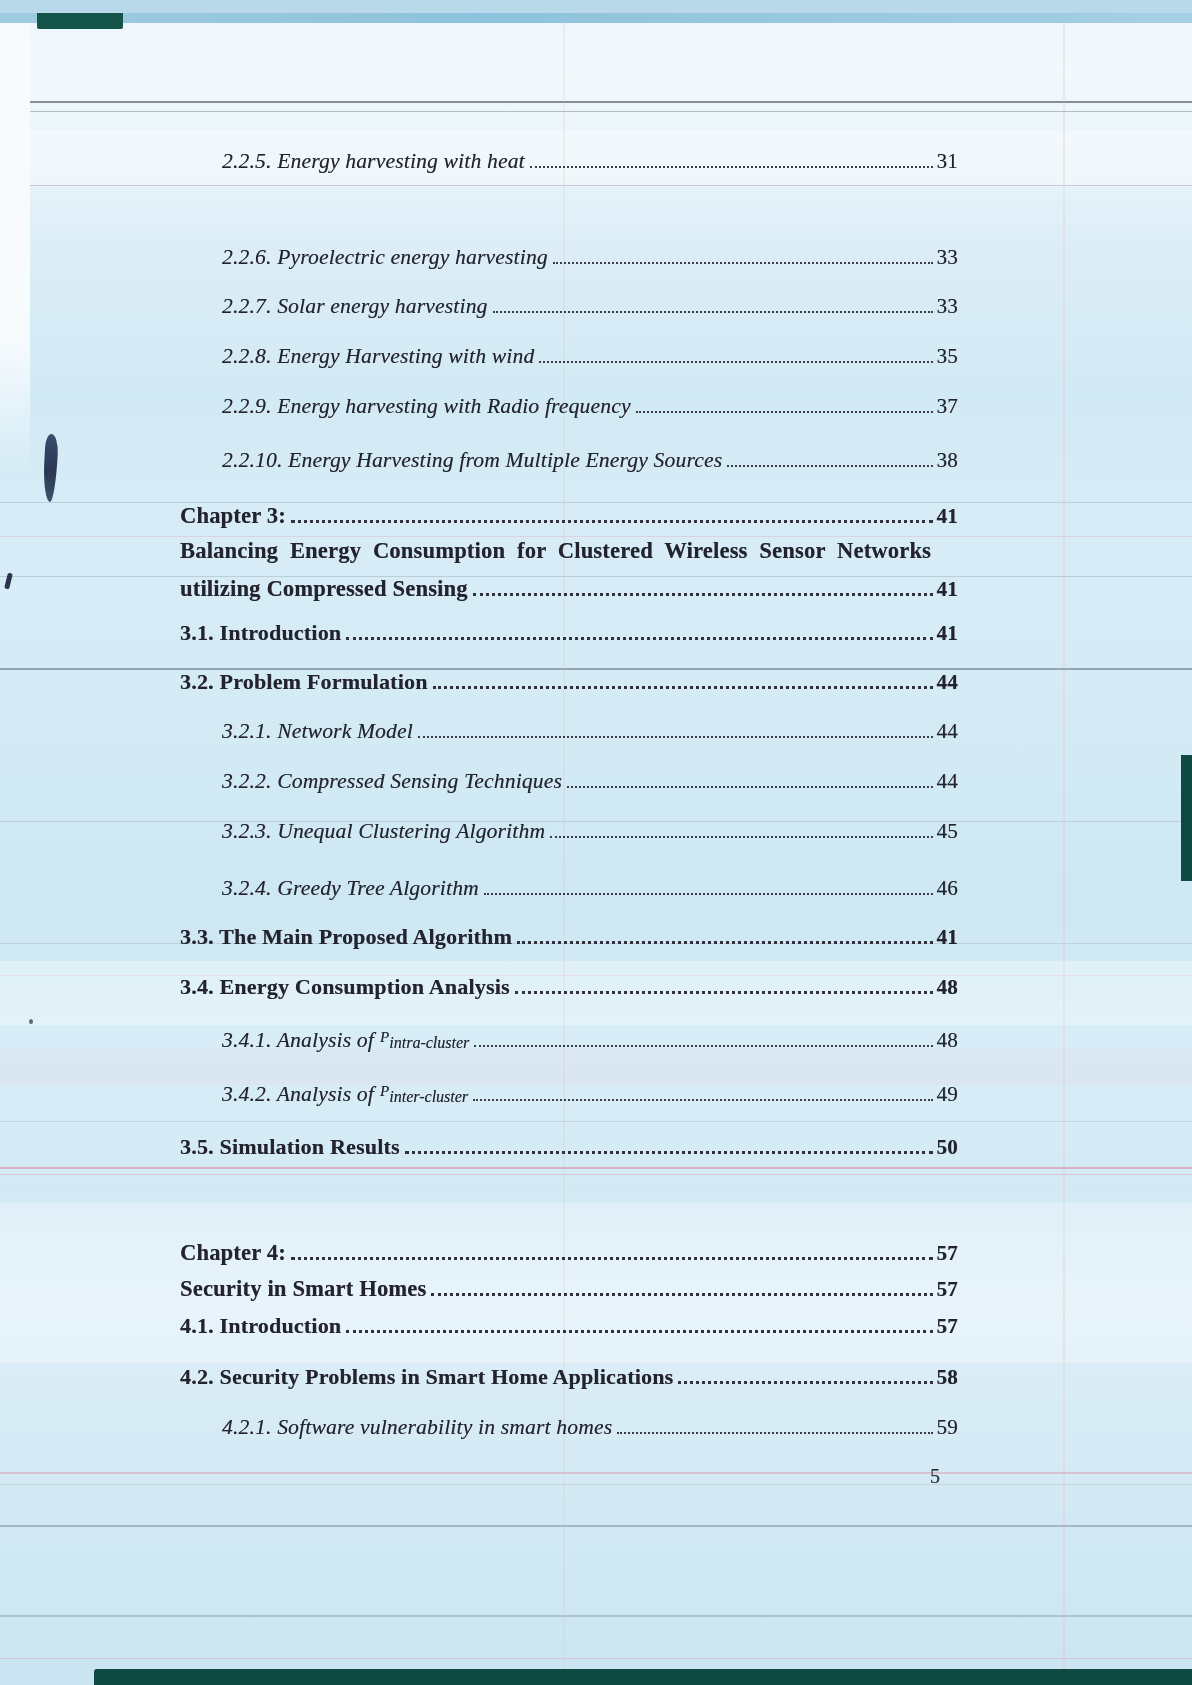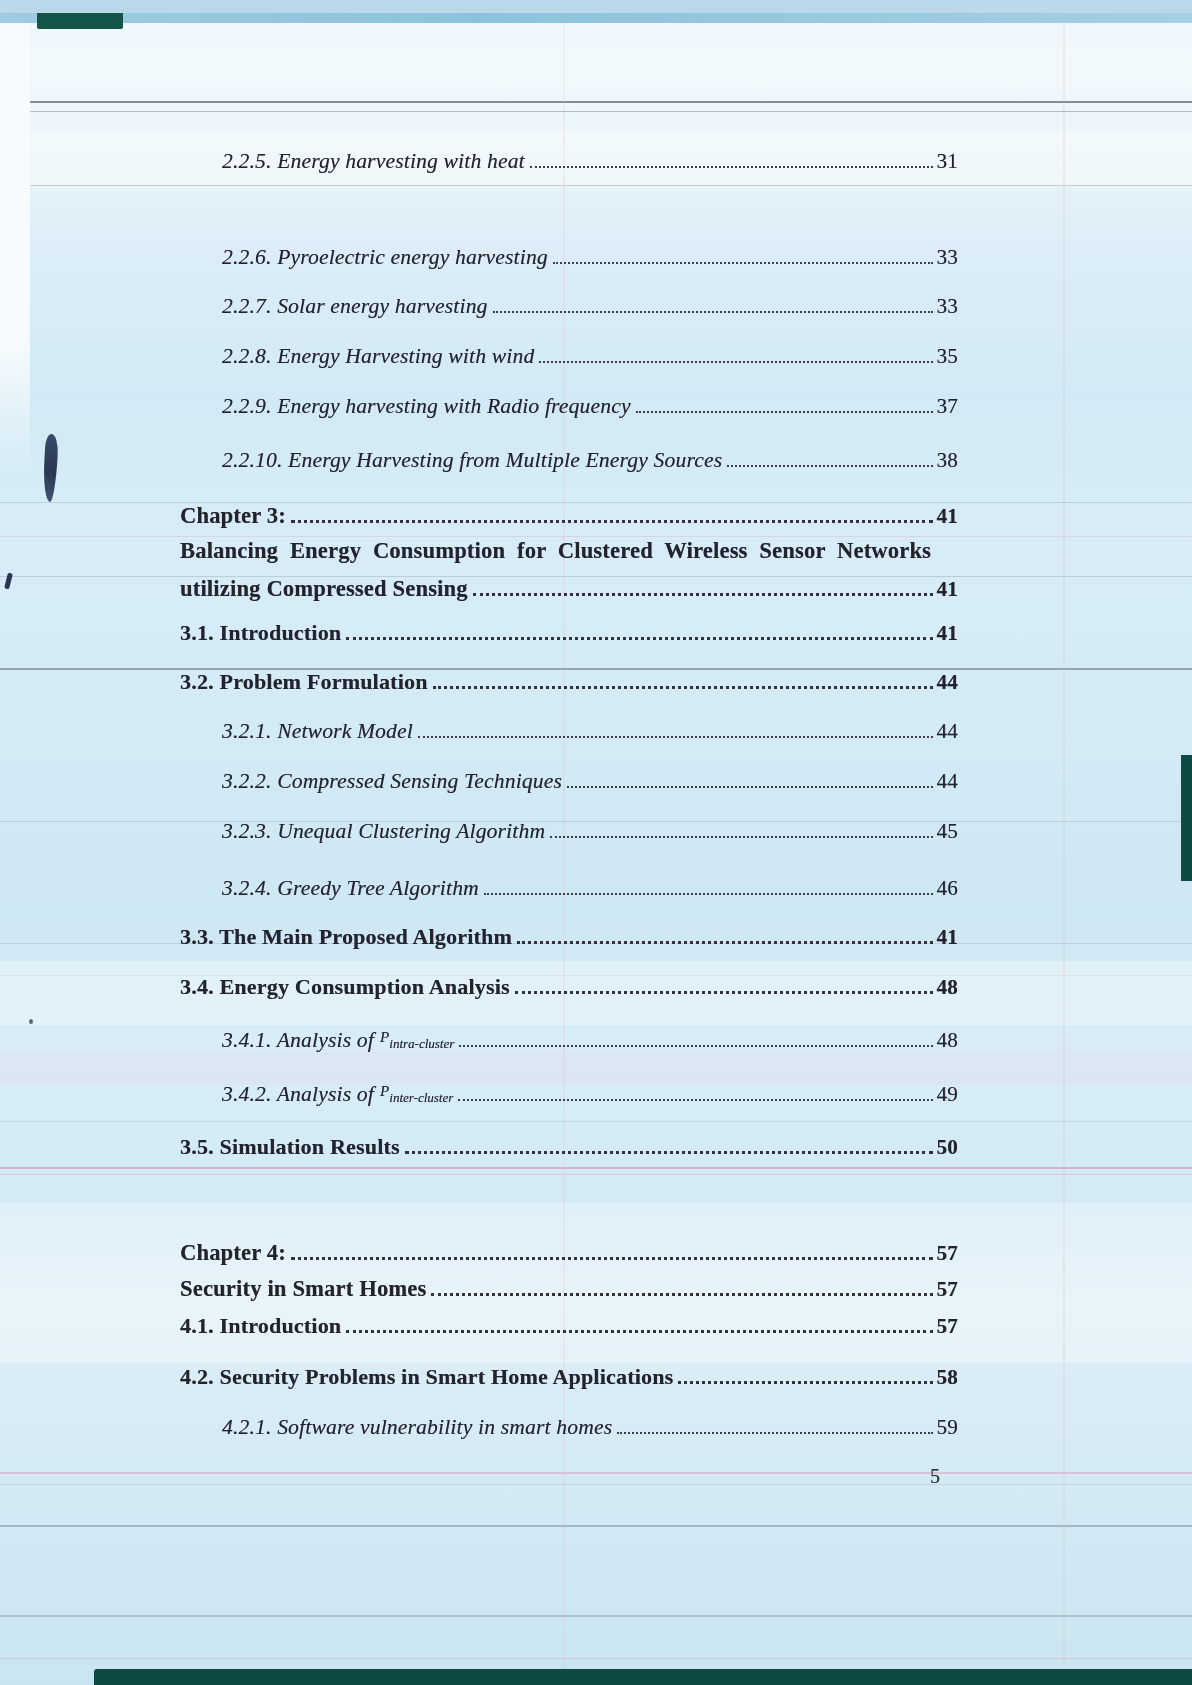--- a/index.html
+++ b/index.html
@@ -33,21 +33,21 @@
   .lvl-chapter{left:180px;width:778px;font-weight:700;font-size:22.5px;}
   .lvl-sub{left:222px;width:736px;font-style:italic;font-size:21.5px;}
   .lvl-sub .pg{font-style:normal;}
   .lbl{white-space:nowrap;}
   .dots{flex:1;min-width:18px;margin:0 4px 6px 5px;border-bottom:3px dotted #32323e;height:0;}
   .lvl-sub .dots{border-bottom:2.6px dotted #3c3c48;}
   .pg{white-space:nowrap;font-size:21px;}
   .spread{word-spacing:6px;text-align:right;}
   .fp{font-style:italic;margin-left:6px;}
   .fbase{font-size:15px;position:relative;top:-5px;}
-  .fsub{font-size:13px;letter-spacing:0;position:relative;top:1px;}
+  .fsub{font-size:16px;letter-spacing:0;position:relative;top:1px;}
   .footer-pg{position:absolute;left:930px;top:1452px;font-size:20px;color:#2c2c38;text-shadow:0.3px 0.3px 0.5px rgba(25,25,40,0.4);}
 </style>
 </head>
 <body>
 
 <div class="page">
 
   <div class="band" style="top:118px;height:56px;background:rgba(255,255,255,0.40);"></div>
   <div class="band" style="top:948px;height:64px;background:rgba(255,255,255,0.32);"></div>
   <div class="band" style="top:1036px;height:36px;background:rgba(240,200,212,0.14);"></div>

